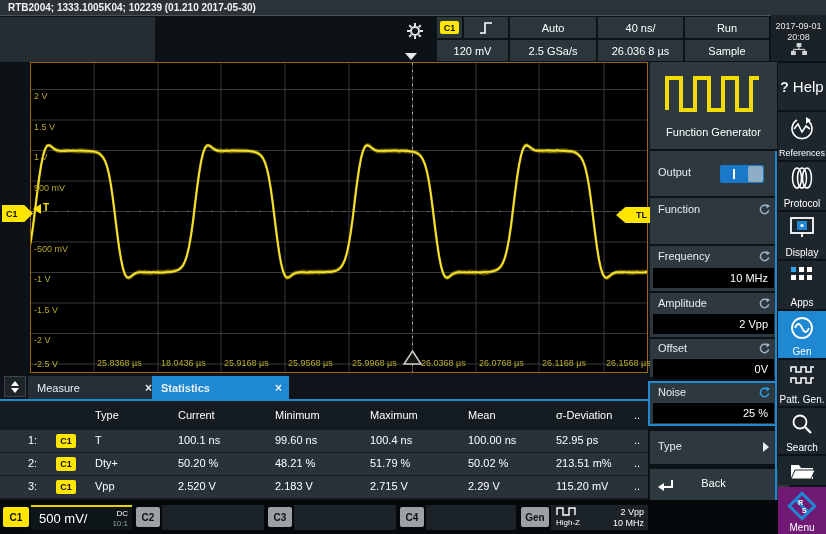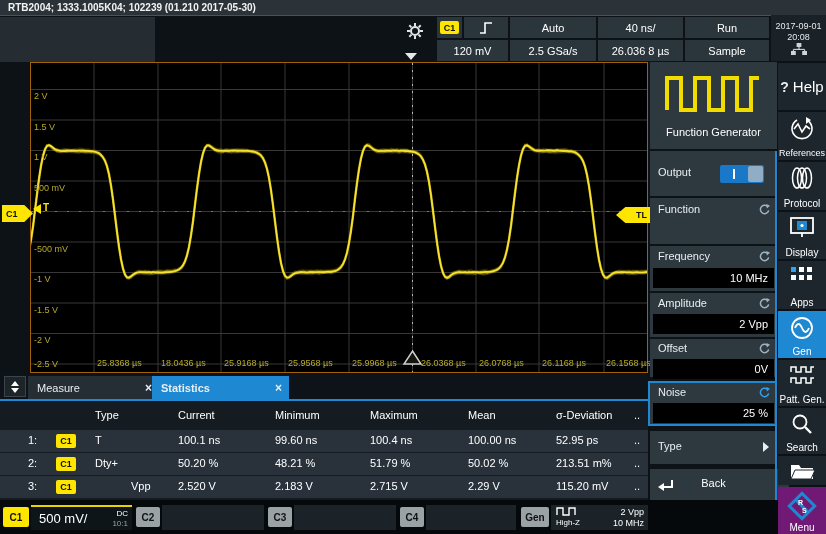--- a/index.html
+++ b/index.html
@@ -422,21 +422,21 @@
   <span class="td" style="left:178px;top:457px;">50.20 %</span>
   <span class="td" style="left:275px;top:457px;">48.21 %</span>
   <span class="td" style="left:370px;top:457px;">51.79 %</span>
   <span class="td" style="left:468px;top:457px;">50.02 %</span>
   <span class="td" style="left:556px;top:457px;">213.51 m%</span>
   <span class="td" style="left:634px;top:457px;">..</span>
 
   <div class="stripe" style="top:476px;"></div>
   <span class="td" style="left:28px;top:480px;">3:</span>
   <span class="badge abs" style="left:56px;top:480px;width:20px;height:14px;">C1</span>
-  <span class="td" style="left:95px;top:480px;margin-left:36px;">Vpp</span>
+  <span class="td" style="left:95px;top:480px;">Vpp</span>
   <span class="td" style="left:178px;top:480px;">2.520 V</span>
   <span class="td" style="left:275px;top:480px;">2.183 V</span>
   <span class="td" style="left:370px;top:480px;">2.715 V</span>
   <span class="td" style="left:468px;top:480px;">2.29 V</span>
   <span class="td" style="left:556px;top:480px;">115.20 mV</span>
   <span class="td" style="left:634px;top:480px;">..</span>
 
   <div class="abs" style="left:0;top:500px;width:778px;height:34px;background:#05090c;"></div>
   <div class="badge abs" style="left:3px;top:507px;width:26px;height:20px;font-size:10px;">C1</div>
   <div class="chbox" style="left:31px;width:101px;border-top:2px solid #e6d400;background:#0e1519;">

